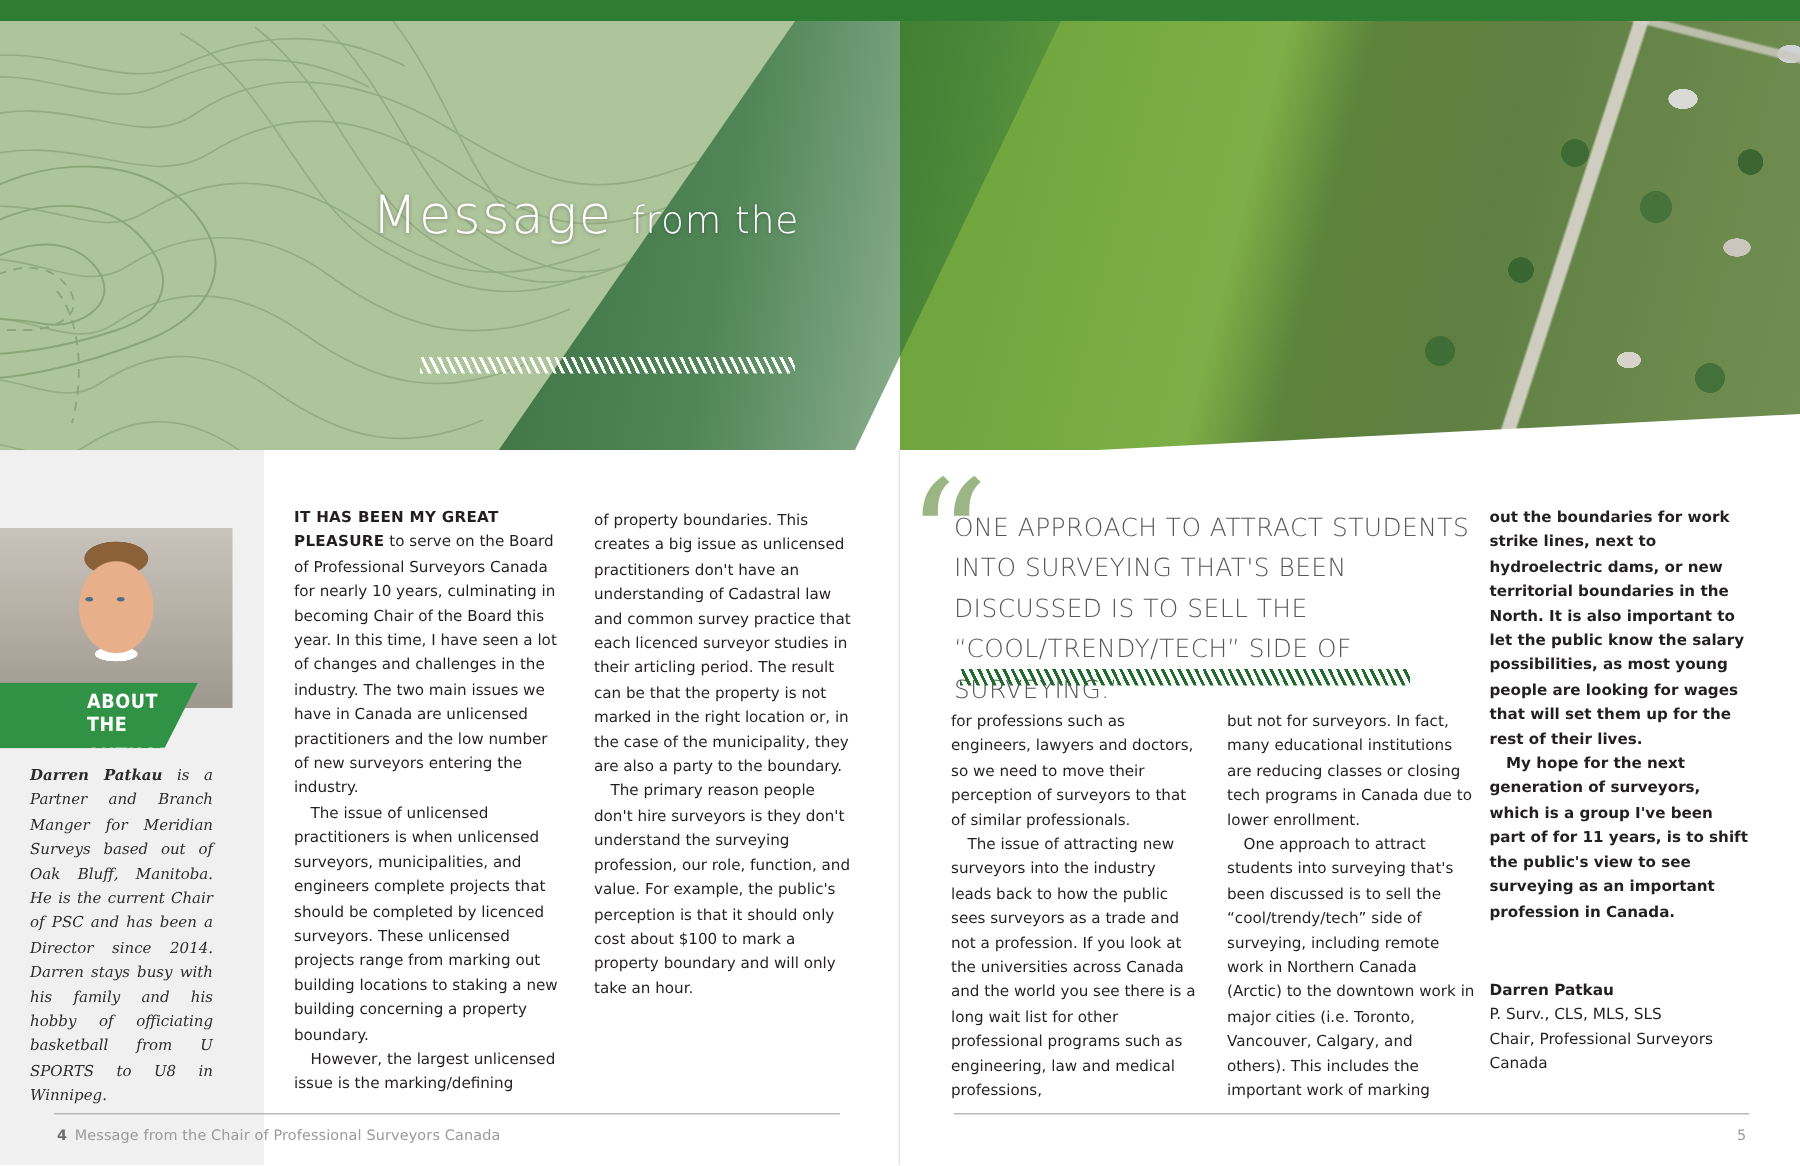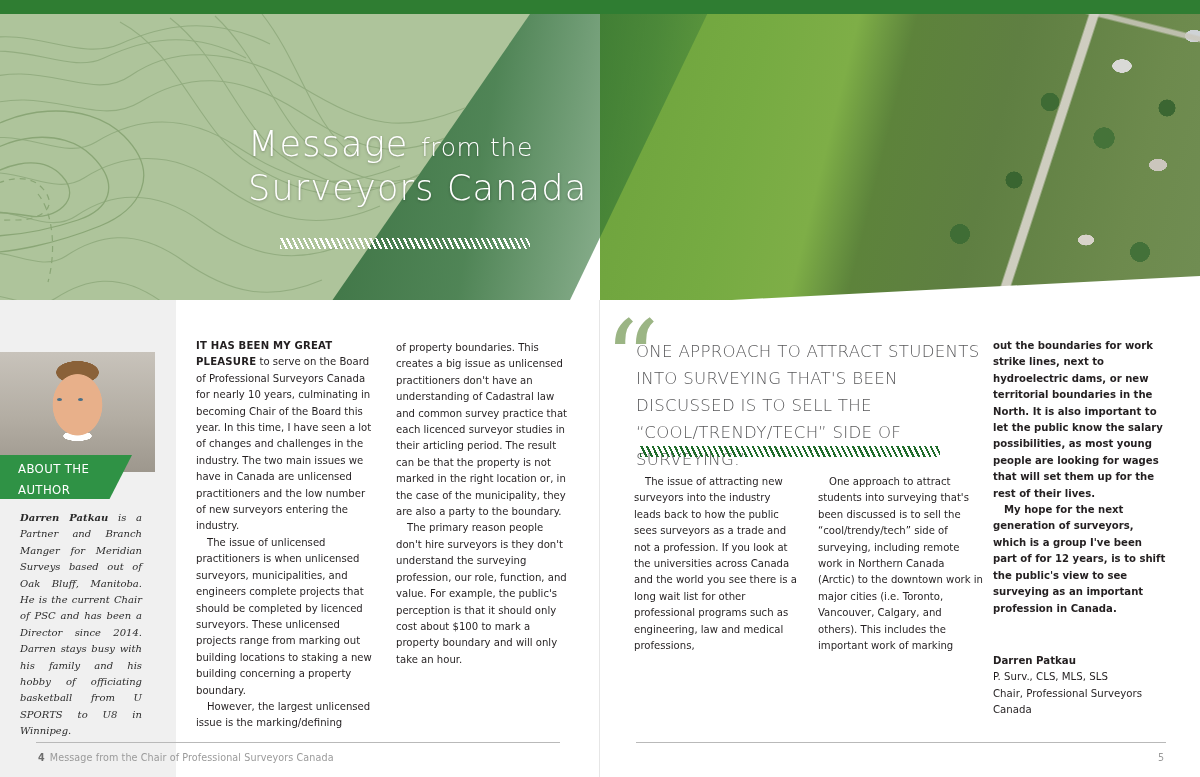--- a/index.html
+++ b/index.html
@@ -122,26 +122,27 @@
   .about-band{
     position:absolute; left:0; top:455px; width:132px; height:44px;
     background:#2f9245;
     clip-path: polygon(0 0, 100% 0, 83% 100%, 0 100%);
     z-index:3;
   }
   .about-band span{
     display:block;
     color:#fff;
     font-family:"DejaVu Sans Condensed","Liberation Sans",sans-serif;
-    font-weight:normal;
+    font-weight:bold;
     font-size:13px;
     line-height:15px;
     letter-spacing:.4px;
     padding:6px 0 0 18px;
     text-transform:uppercase;
+    margin-left:40px;
   }
   .author-bio{
     position:absolute; left:20px; top:510px; width:122px;
     font-family:"DejaVu Serif","Liberation Serif",serif;
     font-style:italic;
     font-size:10px;
     line-height:16.4px;
     color:#2b2b2b;
     text-align:justify;
   }
@@ -267,21 +268,20 @@
       </svg>
     </div>
 
     <div class="hero-topbar"></div>
 
     <div class="hero-title">
       <div>
         <span>Message</span>
         <span class="small">from the</span>
       </div>
-      <div>Surveyors Canada</div>
     </div>
 
     <div class="hero-hatch hatch"></div>
   </div>
 
   <div class="rail"></div>
 
   <div class="author-photo">
     <div class="eye l"></div>
     <div class="eye r"></div>
@@ -308,30 +308,32 @@
     <p>The primary reason people don't hire surveyors is they don't understand the surveying profession, our role, function, and value. For example, the public's perception is that it should only cost about $100 to mark a property boundary and will only take an hour.</p>
   </div>
 
   <div class="gutter"></div>
 
   <div class="quote-mark">“</div>
   <div class="pullquote">One approach to attract students into surveying that's been discussed is to sell the “cool/trendy/tech” side of surveying.”</div>
   <div class="pq-hatch hatch"></div>
 
   <div class="col" id="col3">
+    <p class="first">for professions such as engineers, lawyers and doctors, so we need to move their perception of surveyors to that of similar professionals.</p>
     <p>The issue of attracting new surveyors into the industry leads back to how the public sees surveyors as a trade and not a profession. If you look at the universities across Canada and the world you see there is a long wait list for other professional programs such as engineering, law and medical professions,</p>
   </div>
 
   <div class="col" id="col4">
+    <p class="first">but not for surveyors. In fact, many educational institutions are reducing classes or closing tech programs in Canada due to lower enrollment.</p>
     <p>One approach to attract students into surveying that's been discussed is to sell the “cool/trendy/tech” side of surveying, including remote work in Northern Canada (Arctic) to the downtown work in major cities (i.e. Toronto, Vancouver, Calgary, and others). This includes the important work of marking</p>
   </div>
 
   <div class="col" id="col5">
     <p class="first">out the boundaries for work strike lines, next to hydroelectric dams, or new territorial boundaries in the North. It is also important to let the public know the salary possibilities, as most young people are looking for wages that will set them up for the rest of their lives.</p>
-    <p>My hope for the next generation of surveyors, which is a group I've been part of for 12 years, is to shift the public's view to see surveying as an important profession in Canada.</p>
+    <p>My hope for the next generation of surveyors, which is a group I've been part of for 11 years, is to shift the public's view to see surveying as an important profession in Canada.</p>
   </div>
 
   <div class="signature">
     <div class="name">Darren Patkau</div>
     <div>P. Surv., CLS, MLS, SLS</div>
     <div>Chair, Professional Surveyors Canada</div>
   </div>
 
   <div class="rule rule-left"></div>
   <div class="rule rule-right"></div>

